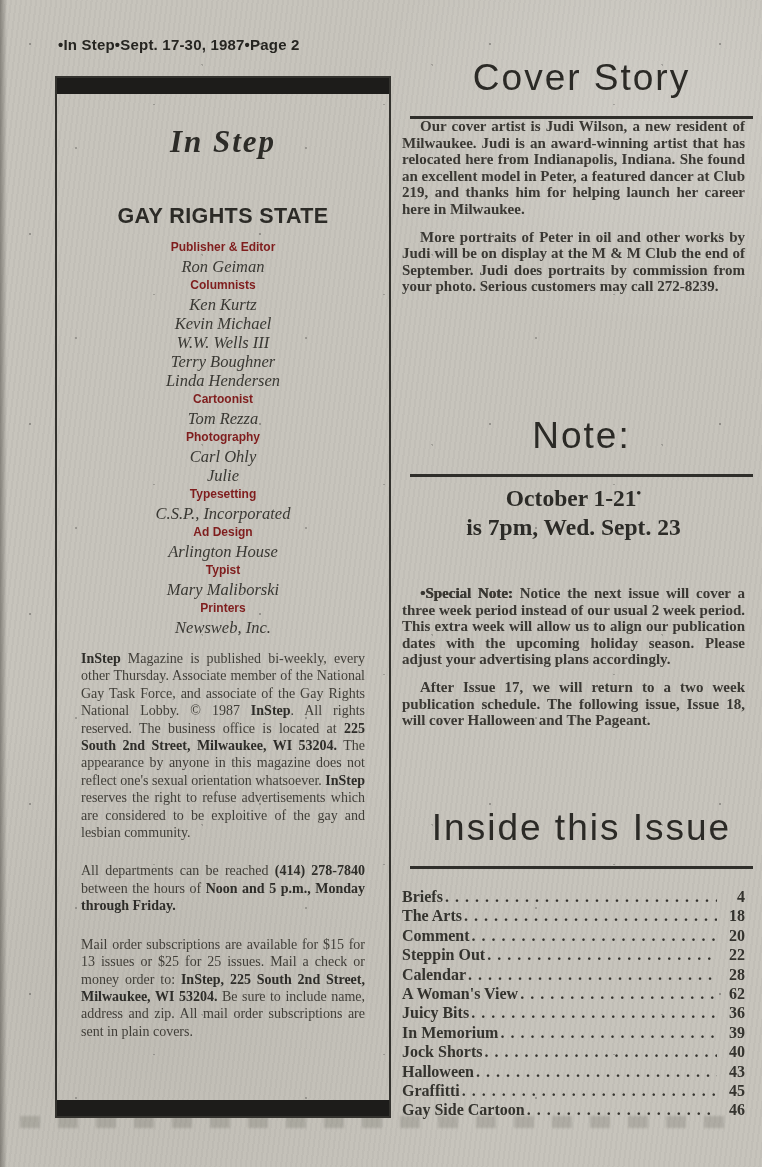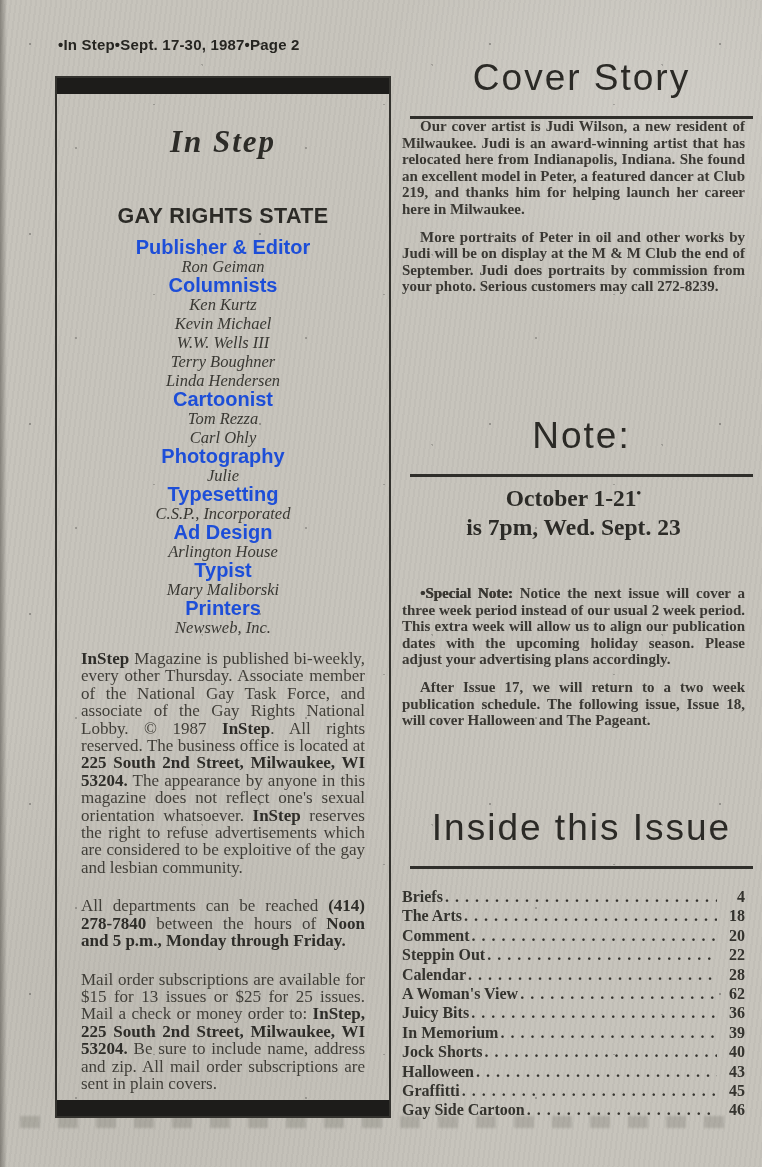--- a/index.html
+++ b/index.html
@@ -36,24 +36,24 @@
   .box-bar{height:16px;background:#1d1c1a;}
   .box-bar.bottom{position:absolute;left:0;right:0;bottom:0;}
   .box-inner{padding:0 24px;text-align:center;}
   .mast-title{margin-top:30px;font-size:31px;font-weight:bold;font-style:italic;
     letter-spacing:2px;color:#2c2b27;}
   .tagline{margin-top:44px;font-family:"Liberation Sans",sans-serif;font-weight:bold;color:#2c2b27;}
   .tagline .l1{font-size:19px;}
   .tagline .l2{font-size:21.5px;letter-spacing:.4px;margin-top:3px;}
   .credits{margin-top:9px;line-height:19px;}
   .credit{color:#3a3934;}
-  .credit.label{font-family:"Liberation Sans",sans-serif;font-weight:bold;font-size:20px;color:#1d4ed8;}
+  .credit.label{font-family:"Liberation Sans",sans-serif;font-weight:bold;font-size:12px;color:#7f1d1d;}
   .credit.name{font-style:italic;font-size:16.5px;}
   .m-paras{margin-top:13px;text-align:justify;}
-  .m-para{font-size:17px;line-height:17.4px;color:#403e38;margin-bottom:21px;}
+  .m-para{font-size:14px;line-height:17.4px;color:#403e38;margin-bottom:21px;}
   .m-para .b{font-weight:bold;color:#2e2d29;}
 
   
   .rcol{position:absolute;left:402px;top:0;width:343px;}
   .script-head{position:absolute;left:8px;width:100%;
     font-family:"Liberation Sans",sans-serif;font-weight:500;
     font-size:37px;letter-spacing:2px;color:#2b2a26;text-align:center;
     border-bottom:3px solid #2f2e2a;padding-bottom:17px;line-height:1.1;}
   .cover-paras{position:absolute;left:0;top:118px;width:100%;}
   .r-para{font-size:15px;line-height:16.6px;font-weight:bold;color:#3a3833;
@@ -90,22 +90,22 @@
         <div class="credit label">Publisher &amp; Editor</div>
         <div class="credit name">Ron Geiman</div>
         <div class="credit label">Columnists</div>
         <div class="credit name">Ken Kurtz</div>
         <div class="credit name">Kevin Michael</div>
         <div class="credit name">W.W. Wells III</div>
         <div class="credit name">Terry Boughner</div>
         <div class="credit name">Linda Hendersen</div>
         <div class="credit label">Cartoonist</div>
         <div class="credit name">Tom Rezza</div>
+        <div class="credit label">Photography</div>
         <div class="credit name">Carl Ohly</div>
-        <div class="credit label">Photography</div>
         <div class="credit name">Julie</div>
         <div class="credit label">Typesetting</div>
         <div class="credit name">C.S.P., Incorporated</div>
         <div class="credit label">Ad Design</div>
         <div class="credit name">Arlington House</div>
         <div class="credit label">Typist</div>
         <div class="credit name">Mary Maliborski</div>
         <div class="credit label">Printers</div>
         <div class="credit name">Newsweb, Inc.</div>
       </div>

